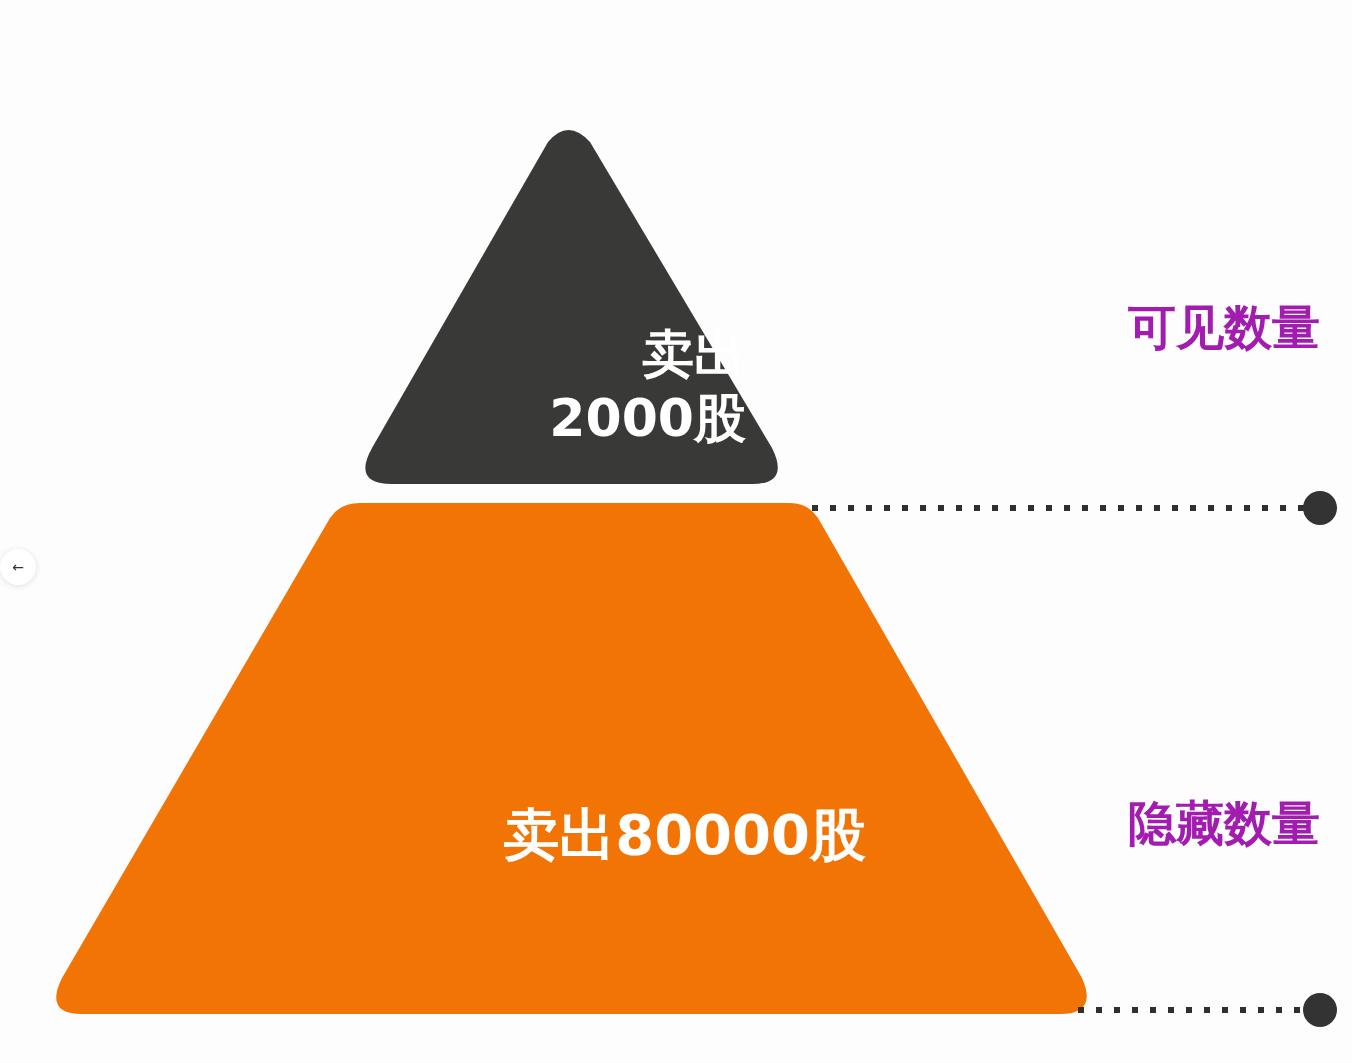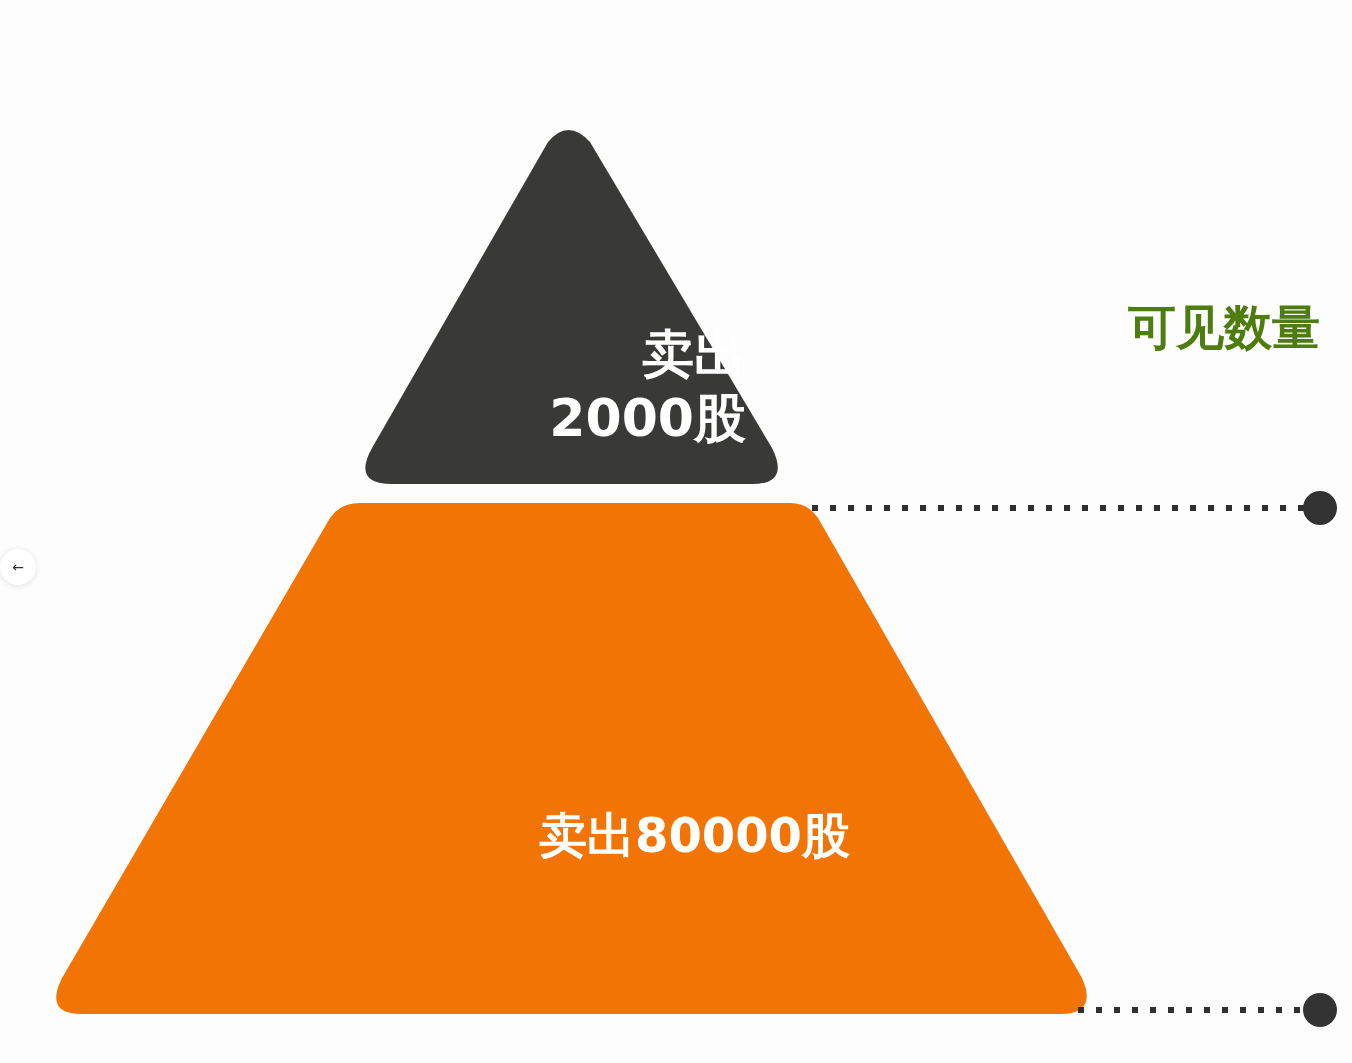--- a/index.html
+++ b/index.html
@@ -31,29 +31,29 @@
       white-space: nowrap;
     }
     .top-label {
       left: 400px;
       width: 346px;
       top: 322px;
       font-size: 52px;
       line-height: 64px;
     }
     .bottom-label {
-      left: 300px;
+      left: 316px;
       width: 550px;
       top: 800px;
-      font-size: 48px;
+      font-size: 56px;
       line-height: 70px;
     }
     .side-label {
       position: absolute;
-      color: #4d7c0f;
+      color: #a21caf;
       font-weight: bold;
       font-size: 48px;
       line-height: 56px;
       white-space: nowrap;
       right: 32px;
       text-align: right;
     }
     .visible-label { top: 299px; }
     .hidden-label { top: 795px; }
     .back-btn {
@@ -92,18 +92,19 @@
   </svg>
 
   <div class="label top-label">
     <div>卖出</div>
     <div>2000股</div>
   </div>
 
   <div class="label bottom-label">卖出80000股</div>
 
   <div class="side-label visible-label">可见数量</div>
+  <div class="side-label hidden-label">隐藏数量</div>
 
   <div class="back-btn">
     <span>←</span>
   </div>
 
 </div>
 
 </body></html>

